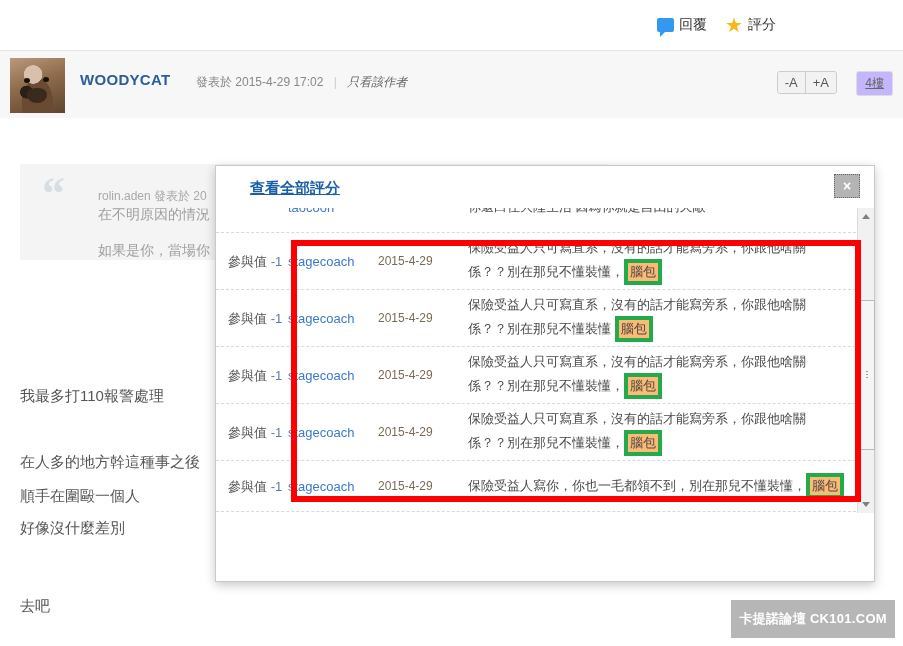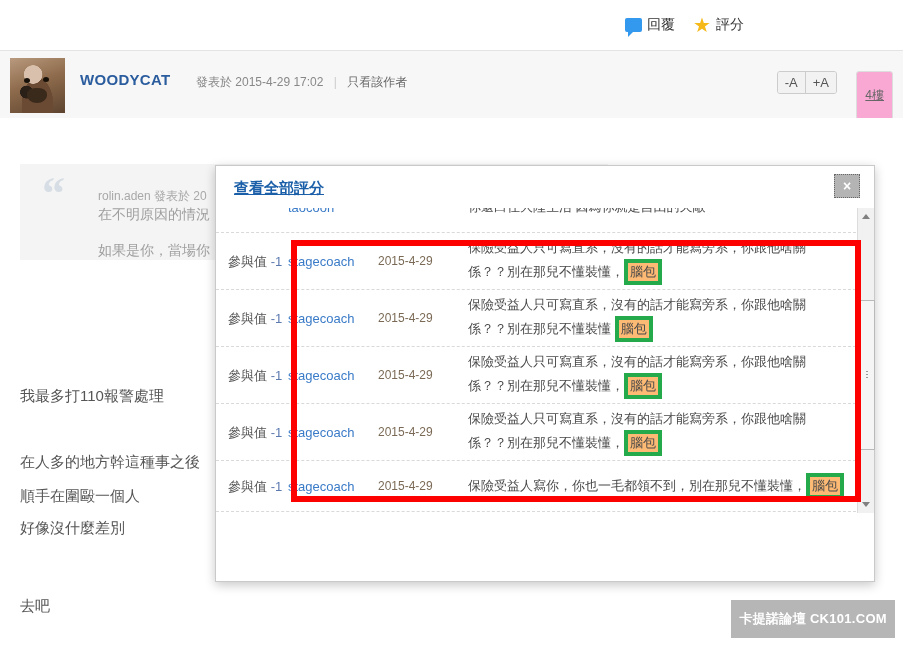--- a/index.html
+++ b/index.html
@@ -8,20 +8,21 @@
     background:#ffffff;
     font-family:"Liberation Sans","DejaVu Sans",sans-serif;
     font-size:13px;color:#444;
     position:relative;
   }
 
   
   .topbar{
     position:absolute;left:0;top:0;width:758px;height:50px;
     background:#fff;
+    padding-left:32px;
   }
   .topbar-actions{
     position:absolute;right:14px;top:16px;
     display:flex;align-items:center;gap:18px;
   }
   .act{display:flex;align-items:center;gap:5px;font-size:14px;color:#333;cursor:pointer;}
   .ico-reply{
     width:17px;height:14px;background:#3399ee;border-radius:2px;position:relative;display:inline-block;
   }
   .ico-reply:after{
@@ -52,34 +53,34 @@
   .avatar .snout{position:absolute;left:17px;top:30px;width:20px;height:15px;background:#3a2a1c;border-radius:50% 50% 60% 60%;}
 
   .author{
     position:absolute;left:80px;top:20px;
     font-weight:bold;font-size:15px;color:#2a5c9e;letter-spacing:.3px;cursor:pointer;
   }
   .postmeta{
     position:absolute;left:196px;top:23px;font-size:12px;color:#888;
   }
   .postmeta .sep{color:#ccc;margin:0 7px;}
-  .postmeta .only{color:#666;cursor:pointer;}
+  .postmeta .only{color:#666;cursor:pointer;font-style:italic;}
 
   .fontbtns{
     position:absolute;right:66px;top:20px;
     display:flex;border:1px solid #ccc;border-radius:3px;overflow:hidden;background:#f2f2f2;
   }
   .fontbtns span{
     padding:3px 7px;font-size:13px;color:#555;cursor:pointer;background:#f2f2f2;
   }
   .fontbtns span+span{border-left:1px solid #ccc;}
   .floorbtn{
     position:absolute;right:10px;top:20px;
-    border:1px solid #ddd;border-radius:3px;background:#f9a8d4;
-    padding:15px 8px;font-size:12px;color:#666;cursor:pointer;text-decoration:underline;
+    border:1px solid #ddd;border-radius:3px;background:#c4b5fd;
+    padding:3px 8px;font-size:12px;color:#666;cursor:pointer;text-decoration:underline;
   }
 
   
   .postbody{position:absolute;left:0;top:118px;width:903px;height:528px;background:#fff;}
   .quote{
     position:absolute;left:20px;top:46px;width:588px;height:96px;
     background:#f4f4f4;color:#9a9a9a;
   }
   .quote .qmark{
     position:absolute;left:22px;top:12px;font-size:46px;line-height:36px;color:#d6dde4;
@@ -102,20 +103,21 @@
     background:#b6b6b6;color:#ffffff;
     font-size:13px;font-weight:bold;padding:10px 8px;letter-spacing:.3px;
   }
 
   
   .modal{
     position:absolute;left:215px;top:165px;width:660px;height:417px;
     background:#fff;border:1px solid #c9c9c9;
     box-shadow:0 3px 10px rgba(0,0,0,.22);
     box-sizing:border-box;
+    padding-left:16px;
   }
   .modal-head{
     position:relative;height:42px;border-bottom:none;
   }
   .modal-title{
     position:absolute;left:18px;top:13px;
     font-size:15px;font-weight:bold;color:#1a5fa8;
     text-decoration:underline;cursor:pointer;
   }
   .modal-close{

